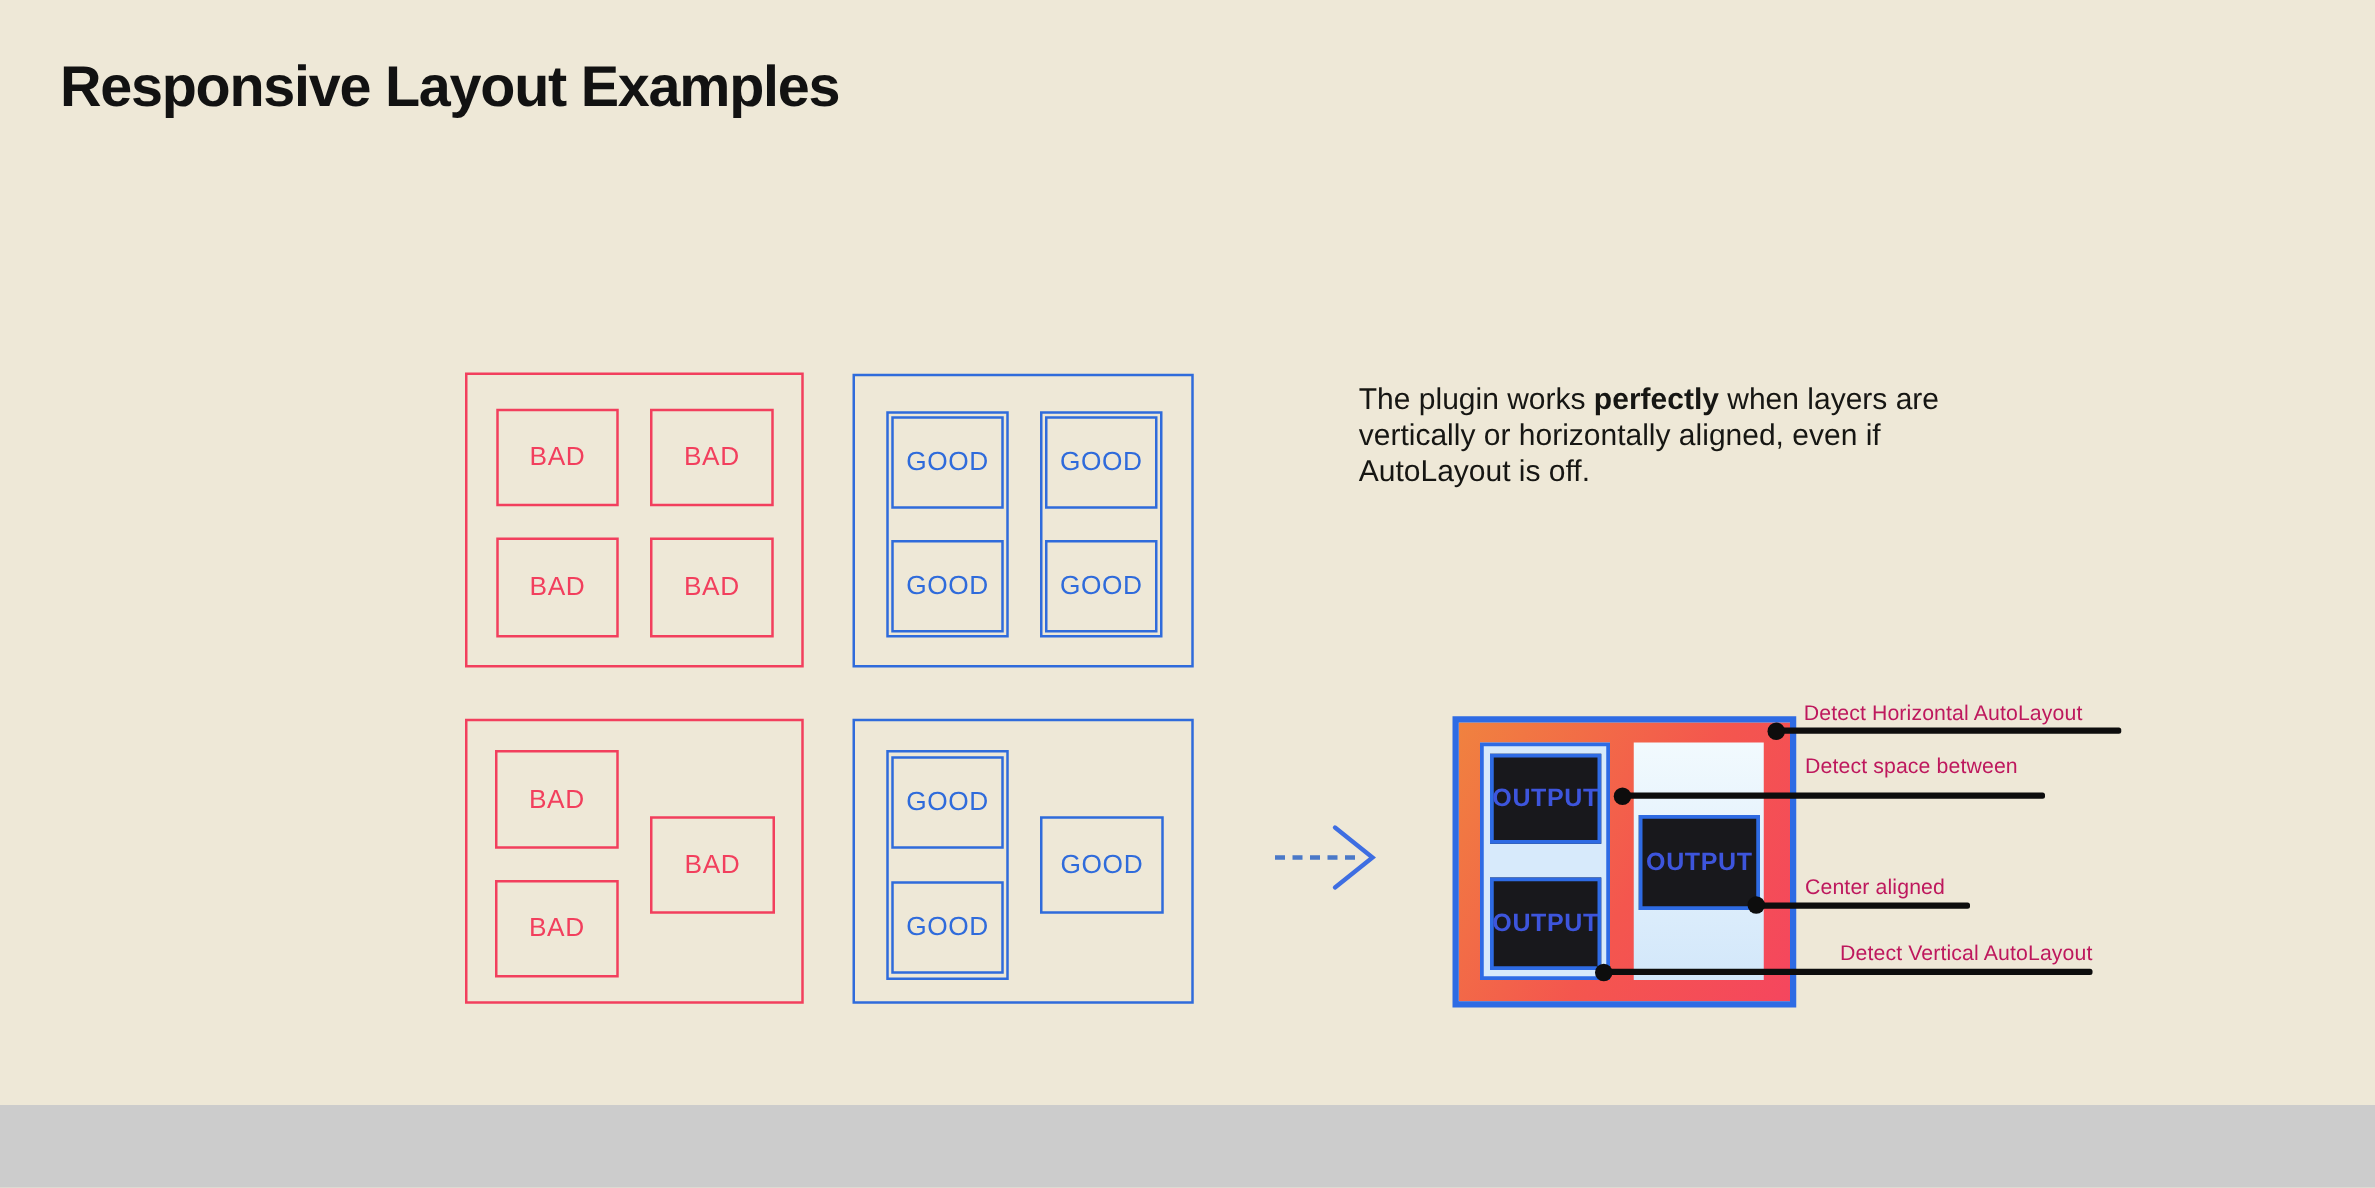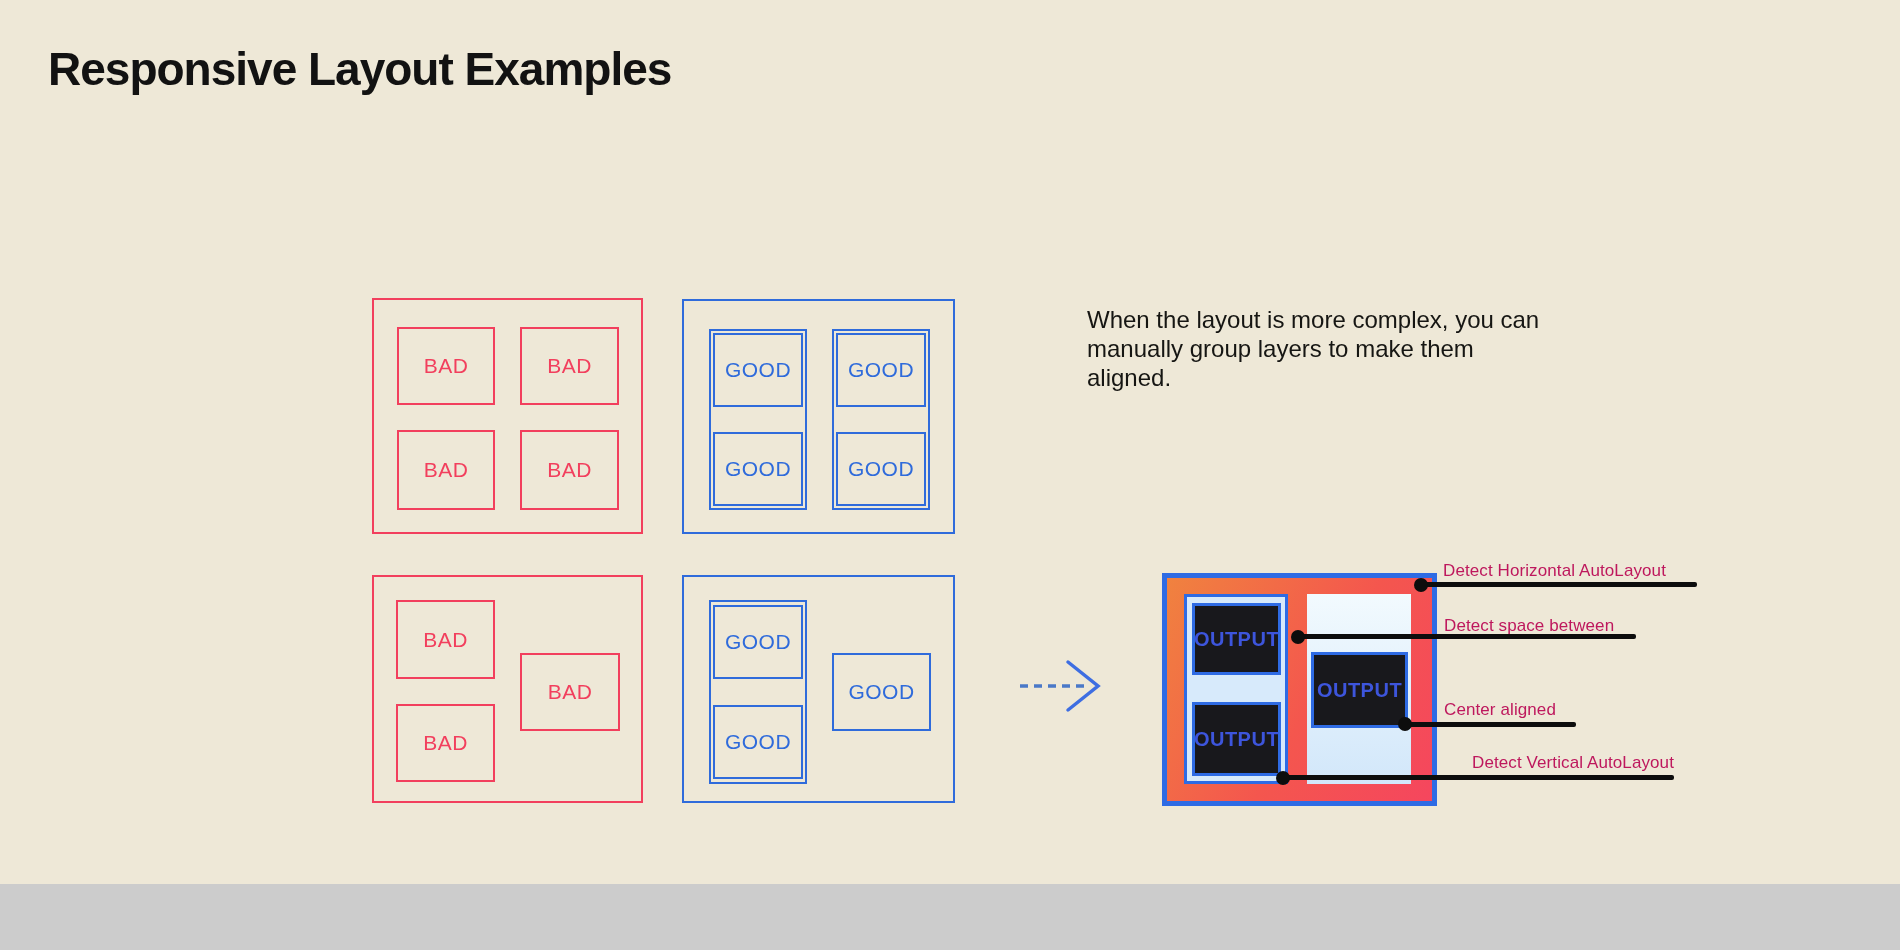--- a/index.html
+++ b/index.html
@@ -89,21 +89,21 @@
       <div class="cell blue" style="left:2px;top:2px;width:90px;height:74px;">GOOD</div>
       <div class="cell blue" style="left:2px;top:101px;width:90px;height:74px;">GOOD</div>
     </div>
     <div class="wrap" style="left:148px;top:28px;width:98px;height:181px;">
       <div class="cell blue" style="left:2px;top:2px;width:90px;height:74px;">GOOD</div>
       <div class="cell blue" style="left:2px;top:101px;width:90px;height:74px;">GOOD</div>
     </div>
   </div>
 
   <div class="desc">
-    <p>When the layout is more complex, you can manually group layers to make them aligned.</p>
+    <p><span>The plugin works </span><b>perfectly</b><span> when layers are vertically or horizontally aligned, even if AutoLayout is off.</span></p>
   </div>
 
   <div class="group red" style="left:372px;top:575px;width:271px;height:228px;">
     <div class="cell red" style="left:22px;top:23px;width:99px;height:79px;">BAD</div>
     <div class="cell red" style="left:22px;top:127px;width:99px;height:78px;">BAD</div>
     <div class="cell red" style="left:146px;top:76px;width:100px;height:78px;">BAD</div>
   </div>
 
   <div class="group blue" style="left:682px;top:575px;width:273px;height:228px;">
     <div class="wrap" style="left:25px;top:23px;width:98px;height:184px;">
@@ -125,21 +125,21 @@
     </div>
     <div class="out-col-right">
       <div class="dark-box" style="left:4px;top:58px;width:97px;height:76px;">OUTPUT</div>
     </div>
   </div>
 
   <div class="ann-label" style="left:1443px;top:561px;">Detect Horizontal AutoLayout</div>
   <div class="ann-line" style="left:1421px;top:582px;width:276px;"></div>
   <div class="ann-dot" style="left:1414px;top:578px;"></div>
 
-  <div class="ann-label" style="left:1444px;top:616px;">Detect space between</div>
+  <div class="ann-label" style="left:1444px;top:603px;">Detect space between</div>
   <div class="ann-line" style="left:1297px;top:634px;width:339px;"></div>
   <div class="ann-dot" style="left:1291px;top:630px;"></div>
 
   <div class="ann-label" style="left:1444px;top:700px;">Center aligned</div>
   <div class="ann-line" style="left:1404px;top:722px;width:172px;"></div>
   <div class="ann-dot" style="left:1398px;top:717px;"></div>
 
   <div class="ann-label" style="left:1472px;top:753px;">Detect Vertical AutoLayout</div>
   <div class="ann-line" style="left:1282px;top:775px;width:392px;"></div>
   <div class="ann-dot" style="left:1276px;top:771px;"></div>

